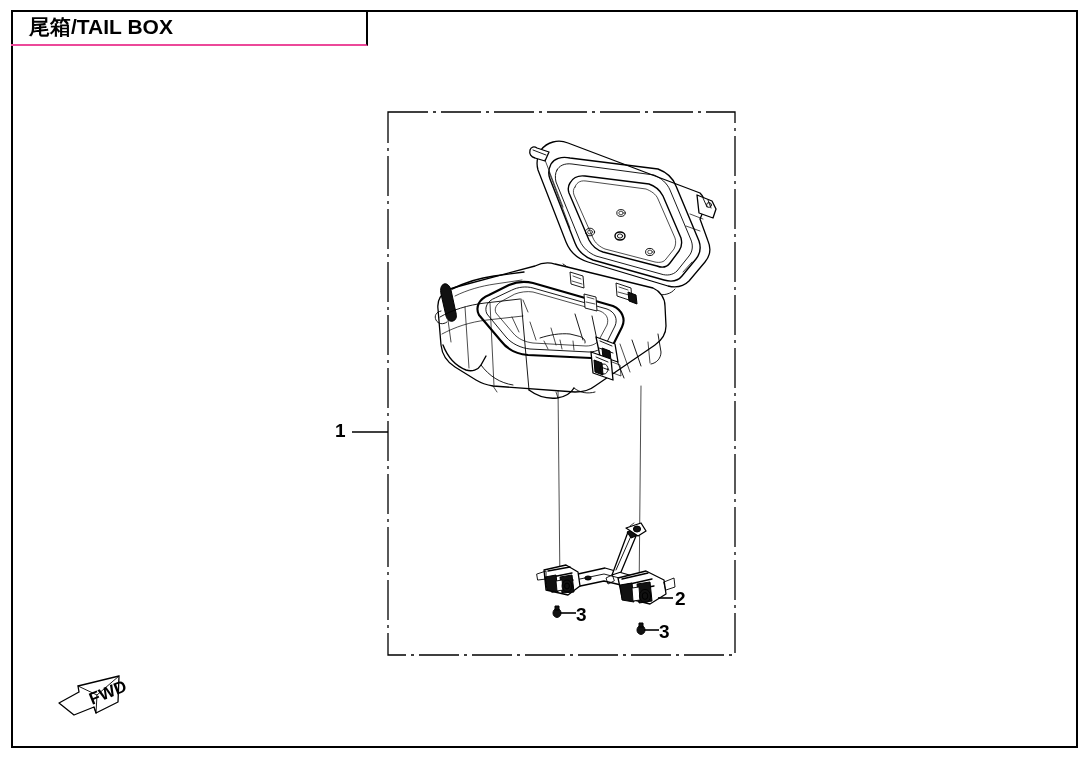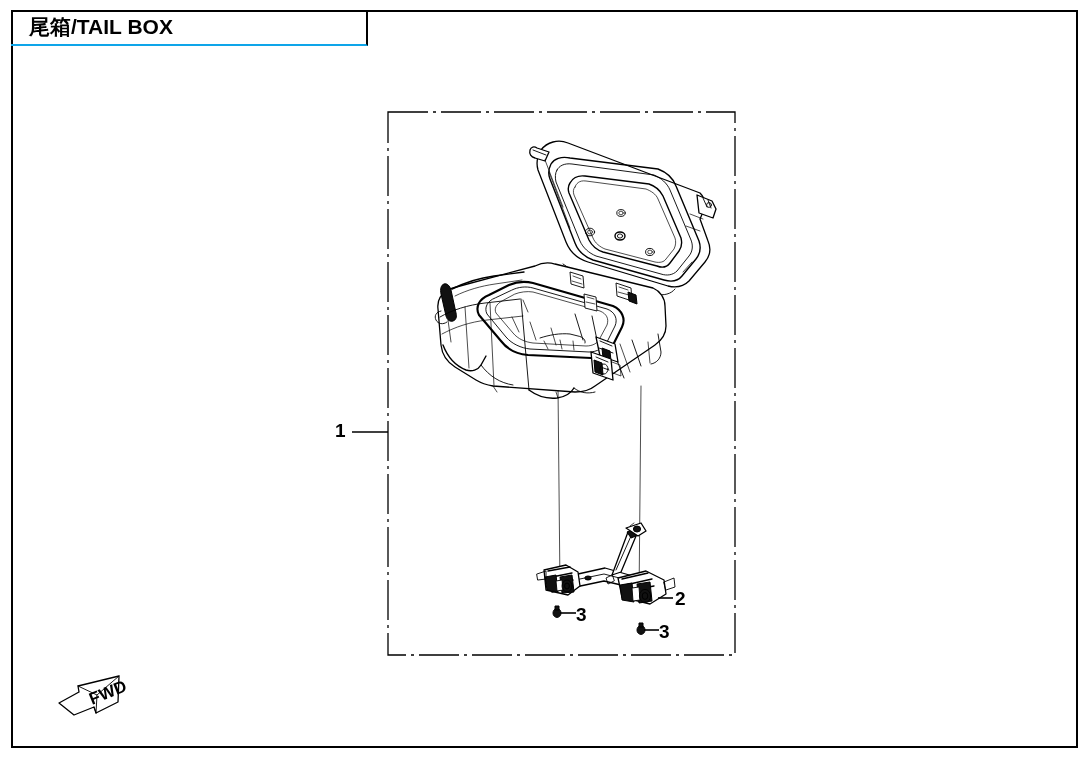--- a/index.html
+++ b/index.html
@@ -30,21 +30,21 @@
     border: 2px solid #000000;
     box-sizing: border-box;
   }
   .title-box {
     position: absolute;
     left: 11px;
     top: 10px;
     width: 357px;
     height: 36px;
     border-right: 2px solid #000000;
-    border-bottom: 2px solid #0ea5e9;
+    border-bottom: 2px solid #ec4899;
     box-sizing: border-box;
     display: flex;
     align-items: center;
     padding-left: 18px;
   }
   .title-text {
     font-family: "Liberation Sans", "DejaVu Sans", sans-serif;
     font-size: 21px;
     font-weight: bold;
     color: #000000;

